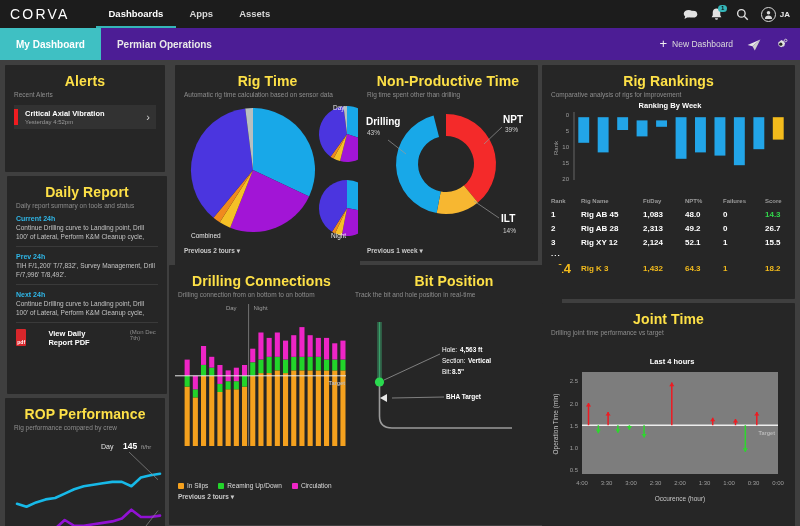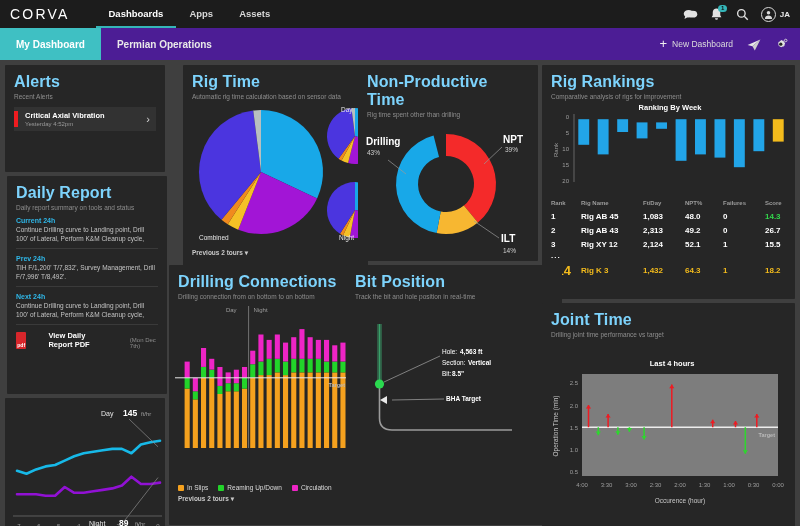--- a/index.html
+++ b/index.html
@@ -45,40 +45,40 @@
   }
   .tab.active { background: #3fc0c3; color: #ffffff; }
   .tabbar-right { margin-left: auto; display: flex; align-items: center; gap: 13px; padding-right: 11px; }
   .newdash { display: flex; align-items: center; gap: 5px; color: #dcdcdc; font-size: 8.5px; cursor: pointer; }
   .plus { font-size: 13px; line-height: 10px; color: #f0f0f0; }
 
   
   .board { position: relative; width: 800px; height: 466px; padding: 5px; }
   .card { position: absolute; background: #262626; border-radius: 1px; overflow: hidden; }
   .card-hd { padding: 8px 9px 0 9px; }
-  .card-title { color: #7dd3fc; font-size: 16px; font-weight: bold; letter-spacing: .1px; }
+  .card-title { color: #fde047; font-size: 14px; font-weight: bold; letter-spacing: .1px; text-align: center; }
   .card-sub { color: #8e8e8e; font-size: 6.5px; margin-top: 2px; }
   .footer-link { color: #c9c9c9; font-size: 6.5px; font-weight: bold; cursor: pointer; }
 
   
   .alert-row {
     display: flex; align-items: center; background: #323232;
     margin: 7px 9px 0 9px; padding: 4px 6px 4px 0; position: relative; cursor: pointer;
   }
   .alert-bar { width: 4px; align-self: stretch; background: #ef1c20; margin-right: 7px; }
   .alert-title { color: #ffffff; font-size: 7.5px; font-weight: bold; }
   .alert-time { color: #9a9a9a; font-size: 6px; margin-top: 1px; }
   .chev { margin-left: auto; color: #d5d5d5; font-size: 11px; line-height: 10px; }
 
   
   .dr-sec { margin: 6px 9px 0 9px; padding-bottom: 4px; border-bottom: 1px solid #3a3a3a; }
   .dr-sec:last-of-type { border-bottom: none; }
   .dr-label { color: #2fb7e8; font-size: 7px; font-weight: bold; }
   .dr-text { color: #c4c4c4; font-size: 6.5px; line-height: 1.45; margin-top: 1px; }
-  .pdf-row { display: flex; align-items: flex-end; gap: 22px; margin: 6px 9px 0 9px; cursor: pointer; }
+  .pdf-row { display: flex; align-items: flex-start; gap: 22px; margin: 6px 9px 0 9px; cursor: pointer; }
   .pdf-ico {
     width: 14px; height: 17px; background: #d7262b; color: #fff; font-size: 5px;
     font-weight: bold; display: flex; align-items: flex-end; justify-content: center;
     padding-bottom: 1px; border-radius: 1px;
   }
   .pdf-txt { color: #ffffff; font-size: 7.5px; font-weight: bold; }
   .pdf-date { color: #8d8d8d; font-size: 6px; }
 
   
   .rk-table { width: 100%; border-collapse: collapse; margin-top: 2px; }
@@ -216,20 +216,24 @@
         <div class="dr-text">Continue Drilling curve to Landing point, Drill 100' of Lateral, Perform K&amp;M Cleanup cycle,</div>
       </div>
       <div class="pdf-row">
         <div class="pdf-ico">pdf</div>
         <div class="pdf-txt">View Daily Report PDF</div>
         <div class="pdf-date">(Mon Dec 7th)</div>
       </div>
     </div>
 
     <div class="card" style="left:5px; top:338px; width:160px; height:183px;">
+      <div class="card-hd">
+        <div class="card-title">ROP Performance</div>
+        <div class="card-sub">Rig performance compared by crew</div>
+      </div>
       <svg id="rop-svg" width="160" height="145" viewBox="0 0 160 145">
           <path d="M12.0 72.8 L21.5 75.8 L31.1 71.4 L40.6 68.4 L50.1 67.0 L59.7 62.6 L69.2 58.2 L78.7 55.2 L88.3 53.8 L97.8 52.3 L107.3 50.9 L116.9 50.9 L126.4 55.2 L135.9 46.5 L145.5 44.3 L155.0 42.8" fill="none" stroke="#17b9e8" stroke-width="2.6" stroke-linejoin="round" stroke-linecap="round"></path>
           <g>
             <text x="96" y="18" class="rop-lbl">Day</text>
             <text x="118" y="18" class="rop-val">145</text>
             <text x="136" y="18" class="axis-lbl">ft/hr</text>
             <line x1="124" y1="21" x2="153" y2="48.79207920792079" stroke="#8d8d8d" stroke-width="0.7"></line>
           </g>
           <path d="M12.0 96.3 L21.5 96.3 L31.1 96.3 L40.6 97.7 L50.1 97.7 L59.7 89.0 L69.2 94.8 L78.7 94.8 L88.3 93.3 L97.8 91.9 L107.3 90.4 L116.9 87.5 L126.4 78.7 L135.9 86.0 L145.5 86.0 L155.0 84.6" fill="none" stroke="#9111d4" stroke-width="2.6" stroke-linejoin="round" stroke-linecap="round"></path>
           <g>
@@ -244,21 +248,21 @@
           <text x="53.714285714285715" y="130" class="axis-lbl" text-anchor="middle">5</text>
           <text x="73.57142857142857" y="130" class="axis-lbl" text-anchor="middle">4</text>
           <text x="93.42857142857143" y="130" class="axis-lbl" text-anchor="middle">3</text>
           <text x="113.28571428571429" y="130" class="axis-lbl" text-anchor="middle">2</text>
           <text x="133.14285714285714" y="130" class="axis-lbl" text-anchor="middle">1</text>
           <text x="153" y="130" class="axis-lbl" text-anchor="middle">0</text>
           <text x="80" y="141" class="axis-ttl" text-anchor="middle">Day</text>
         </svg>
     </div>
 
-    <div class="card" style="left:183px; top:5px; width:185px; height:201px;">
+    <div class="card" style="left:175px; top:5px; width:185px; height:201px;">
       <div class="card-hd">
         <div class="card-title">Rig Time</div>
         <div class="card-sub">Automatic rig time calculation based on sensor data</div>
       </div>
       <svg id="rigtime-svg" width="185" height="145" viewBox="0 0 185 145">
           <path d="M78 72 L78.00 10.00 A62 62 0 0 1 134.10 98.40 Z" fill="#18a8e8"></path>
           <path d="M78 72 L134.10 98.40 A62 62 0 0 1 55.18 129.65 Z" fill="#a215d6"></path>
           <path d="M78 72 L55.18 129.65 A62 62 0 0 1 44.78 124.35 Z" fill="#f5c026"></path>
           <path d="M78 72 L44.78 124.35 A62 62 0 0 1 38.48 119.77 Z" fill="#f08a1e"></path>
           <path d="M78 72 L38.48 119.77 A62 62 0 0 1 70.23 10.49 Z" fill="#4b35df"></path>
@@ -349,21 +353,21 @@
               <tr class="rk-row">
                 <td class="rk-rank">1</td>
                 <td>Rig AB 45</td>
                 <td>1,083</td>
                 <td>48.0</td>
                 <td>0</td>
                 <td class="score-good">14.3</td>
               </tr>
               <tr class="rk-row">
                 <td class="rk-rank">2</td>
-                <td>Rig AB 43</td>
+                <td>Rig AB 28</td>
                 <td>2,313</td>
                 <td>49.2</td>
                 <td>0</td>
                 <td>26.7</td>
               </tr>
               <tr class="rk-row">
                 <td class="rk-rank">3</td>
                 <td>Rig XY 12</td>
                 <td>2,124</td>
                 <td>52.1</td>

